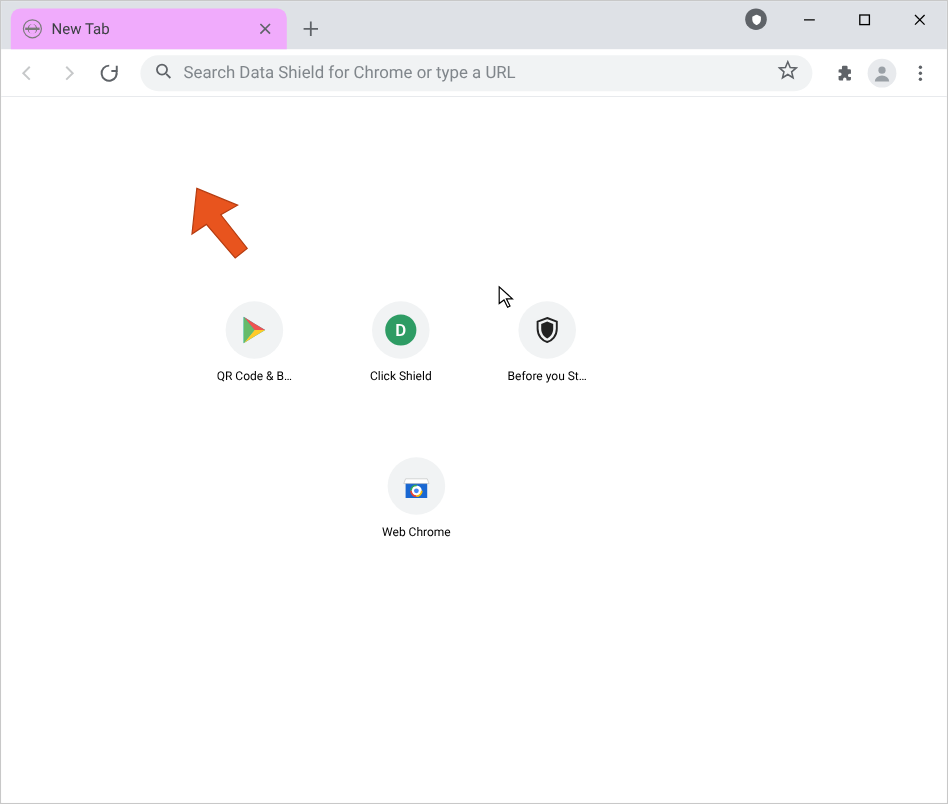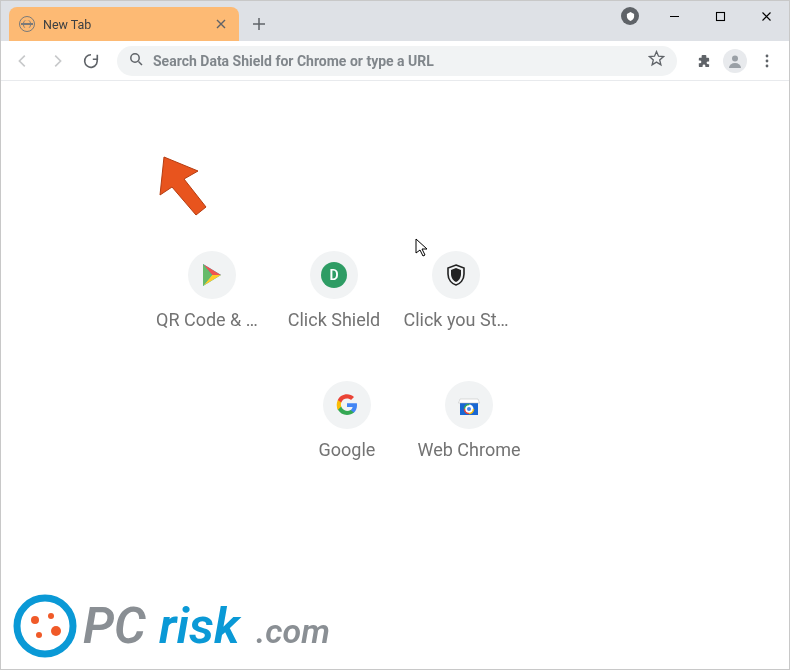--- a/index.html
+++ b/index.html
@@ -3,59 +3,59 @@
 <meta charset="utf-8">
 <style>
 * { margin: 0; padding: 0; box-sizing: border-box; font-family: -apple-system, BlinkMacSystemFont, "Segoe UI", Roboto, Arial, sans-serif; }
 body { width: 790px; height: 670px; background: #fff; overflow: hidden; position: relative; }
 
 
 .window { width: 790px; height: 670px; border: 1px solid #c8c8c8; background: #fff; position: relative; }
 
 
 .tabstrip { height: 40px; background: #dee1e6; display: flex; align-items: flex-end; padding-left: 8px; position: relative; }
-.tab { background: #fdba74; height: 34px; width: 230px; border-radius: 8px 8px 0 0; display: flex; align-items: center; padding: 0 10px; gap: 8px; position: relative; }
+.tab { background: #f0abfc; height: 34px; width: 230px; border-radius: 8px 8px 0 0; display: flex; align-items: center; padding: 0 10px; gap: 8px; position: relative; }
 .tab-favicon { width: 16px; height: 16px; border: 1.5px solid #7a7a7a; border-radius: 50%; display: flex; align-items: center; justify-content: center; position: relative; }
 .tab-favicon::before { content: ""; width: 6px; height: 8px; border: 1.2px solid #7a7a7a; border-radius: 50% 50% 45% 45%; border-bottom: none; border-top: none; position: absolute; }
 .tab-favicon::after { content: ""; width: 12px; height: 1.2px; background: #7a7a7a; position: absolute; }
 .tab-title { font-size: 12.5px; color: #3c4043; flex: 1; white-space: nowrap; overflow: hidden; }
 .tab-close { width: 16px; height: 16px; display: flex; align-items: center; justify-content: center; cursor: pointer; }
 .tab-close svg { width: 10px; height: 10px; }
 .newtab-btn { width: 28px; height: 28px; display: flex; align-items: center; justify-content: center; margin-left: 6px; margin-bottom: 3px; cursor: pointer; }
 .newtab-btn svg { width: 14px; height: 14px; }
 
 
 .win-controls { position: absolute; right: 0; top: 0; height: 30px; display: flex; align-items: center; }
 .win-btn { width: 46px; height: 30px; display: flex; align-items: center; justify-content: center; cursor: pointer; }
 .win-btn svg { width: 11px; height: 11px; }
 .sec-badge { position: absolute; right: 150px; top: 6px; width: 18px; height: 18px; background: #5f6368; border-radius: 50%; display: flex; align-items: center; justify-content: center; }
 .sec-badge svg { width: 9px; height: 9px; fill: #fff; }
 
 
-.toolbar { height: 40px; background: #fff; display: flex; align-items: center; padding: 0 8px; gap: 6px; border-bottom: 1px solid #e8eaed; font-weight: bold; }
+.toolbar { height: 40px; background: #fff; display: flex; align-items: center; padding: 0 8px; gap: 6px; border-bottom: 1px solid #e8eaed; }
 .nav-btn { width: 28px; height: 28px; display: flex; align-items: center; justify-content: center; cursor: pointer; border-radius: 50%; }
 .nav-btn.disabled { opacity: 0.35; cursor: default; }
 .nav-btn svg { width: 18px; height: 18px; }
 .omnibox { flex: 1; height: 30px; background: #f1f3f4; border-radius: 15px; display: flex; align-items: center; padding: 0 12px; gap: 10px; margin: 0 6px; }
 .omnibox-icon svg { width: 14px; height: 14px; }
 .omnibox-text { font-size: 14px; color: #80868b; flex: 1; }
 .star-btn svg { width: 17px; height: 17px; }
 .ext-btn, .profile-btn, .menu-btn { width: 28px; height: 28px; display: flex; align-items: center; justify-content: center; cursor: pointer; }
 .ext-btn svg { width: 15px; height: 15px; }
 .profile-btn { background: #e8eaed; border-radius: 50%; width: 24px; height: 24px; }
 .profile-btn svg { width: 18px; height: 18px; }
 .menu-btn svg { width: 16px; height: 16px; }
 
 
 .content { position: relative; height: calc(100% - 80px); background: #fff; }
 .shortcuts { display: grid; grid-template-columns: repeat(4, 112px); gap: 14px 10px; position: absolute; left: 50%; transform: translateX(-50%); top: 170px; }
 .shortcuts.row2 { grid-template-columns: repeat(2, 112px); top: 300px; left: 290px; transform: none; }
 .shortcut { width: 112px; display: flex; flex-direction: column; align-items: center; gap: 10px; cursor: pointer; }
 .shortcut-icon { width: 48px; height: 48px; border-radius: 50%; background: #f1f3f4; display: flex; align-items: center; justify-content: center; }
-.shortcut-label { font-size: 18px; color: #737373; white-space: nowrap; overflow: hidden; text-overflow: ellipsis; max-width: 100%; text-align: right; }
+.shortcut-label { font-size: 10px; color: #000000; white-space: nowrap; overflow: hidden; text-overflow: ellipsis; max-width: 100%; text-align: right; }
 
 
 .arrow-pointer { position: absolute; left: 153px; top: 70px; pointer-events: none; }
 
 
 .cursor { position: absolute; left: 414px; top: 157px; pointer-events: none; }
 
 
 .watermark { position: absolute; left: 10px; bottom: 8px; display: flex; align-items: center; }
 
@@ -180,36 +180,25 @@
         </div>
         <span class="shortcut-label">Click Shield</span>
       </div>
       <div class="shortcut">
         <div class="shortcut-icon">
           <svg width="24" height="24" viewBox="0 0 24 24">
               <path d="M12 2 L20 5 L20 11 C20 17 16 21 12 22 C8 21 4 17 4 11 L4 5 Z" fill="none" stroke="#222" stroke-width="1.6"></path>
               <path d="M12 5 L17 7 L17 11 C17 15 14.5 18 12 19 C9.5 18 7 15 7 11 L7 7 Z" fill="#222"></path>
             </svg>
         </div>
-        <span class="shortcut-label">Click you St…</span>
+        <span class="shortcut-label">Before you St…</span>
       </div>
     </div>
 
     <div class="shortcuts row2">
-      <div class="shortcut">
-        <div class="shortcut-icon">
-          <svg width="22" height="22" viewBox="0 0 22 22">
-              <path d="M21 11.2c0-.7-.06-1.3-.17-1.9H11v3.7h5.6c-.24 1.3-.97 2.4-2.07 3.1v2.6h3.35C19.84 17 21 14.4 21 11.2z" fill="#4285F4"></path>
-              <path d="M11 21c2.8 0 5.1-.9 6.9-2.5l-3.35-2.6c-.93.6-2.1 1-3.5 1-2.7 0-5-1.8-5.8-4.3H1.78v2.7C3.5 18.8 7 21 11 21z" fill="#34A853"></path>
-              <path d="M5.2 12.6c-.2-.6-.32-1.3-.32-2s.12-1.4.32-2V5.9H1.78C1.1 7.4.7 9.1.7 10.9s.4 3.5 1.08 5l3.42-3.3z" fill="#FBBC05"></path>
-              <path d="M11 4.5c1.5 0 2.9.5 4 1.5l3-3C16 1.2 13.7.2 11 .2 7 .2 3.5 2.4 1.78 5.9l3.42 2.7C6 6.1 8.3 4.5 11 4.5z" fill="#EA4335"></path>
-            </svg>
-        </div>
-        <span class="shortcut-label">Google</span>
-      </div>
       <div class="shortcut">
         <div class="shortcut-icon">
           <svg width="24" height="24" viewBox="0 0 24 24">
               <rect x="3" y="9" width="18" height="13" fill="#1967d2"></rect>
               <path d="M3 6 h18 l1.5 4 h-21 Z" fill="#fff" stroke="#bbb" stroke-width="0.5"></path>
               <circle cx="12" cy="16" r="4.5" fill="#fff"></circle>
               <circle cx="12" cy="16" r="4.5" fill="none" stroke="#fbbc04" stroke-width="1.5" stroke-dasharray="7 21" stroke-dashoffset="0"></circle>
               <circle cx="12" cy="16" r="4.5" fill="none" stroke="#ea4335" stroke-width="1.5" stroke-dasharray="7 21" stroke-dashoffset="-7"></circle>
               <circle cx="12" cy="16" r="4.5" fill="none" stroke="#34a853" stroke-width="1.5" stroke-dasharray="7 21" stroke-dashoffset="-14"></circle>
               <circle cx="12" cy="16" r="2" fill="#4285f4"></circle>
@@ -226,28 +215,14 @@
     </div>
 
     <div class="cursor">
       <svg width="16" height="20" viewBox="0 0 16 20">
           <path d="M1 1 L1 15 L5 12 L8 18 L10 17 L7 11 L12 11 Z" fill="#fff" stroke="#000" stroke-width="1"></path>
         </svg>
     </div>
 
   </div>
 
-  <div class="watermark">
-    <svg width="370" height="70" viewBox="0 0 370 70">
-
-      <circle cx="34" cy="35" r="28" fill="none" stroke="#0a99d6" stroke-width="7"></circle>
-      <circle cx="24" cy="29" r="4" fill="#f05a28"></circle>
-      <circle cx="40" cy="25" r="3" fill="#f05a28"></circle>
-      <circle cx="45" cy="40" r="5" fill="#f05a28"></circle>
-      <circle cx="28" cy="44" r="3" fill="#f05a28"></circle>
-
-      <text x="72" y="52" font-size="50" font-style="italic" font-weight="600" fill="#8a8f94" font-family="Verdana, Arial">PC</text>
-      <text x="148" y="52" font-size="50" font-style="italic" font-weight="600" fill="#0a99d6" font-family="Verdana, Arial">risk</text>
-      <text x="245" y="52" font-size="34" font-style="italic" font-weight="600" fill="#8a8f94" font-family="Verdana, Arial">.com</text>
-    </svg>
-  </div>
 
 </div>
 
 </body></html>

